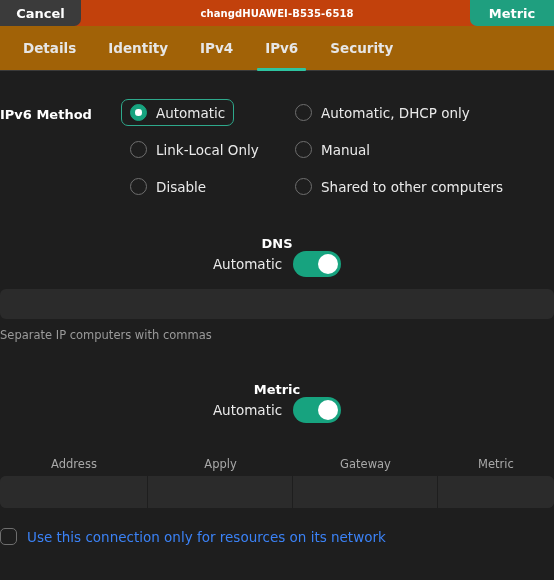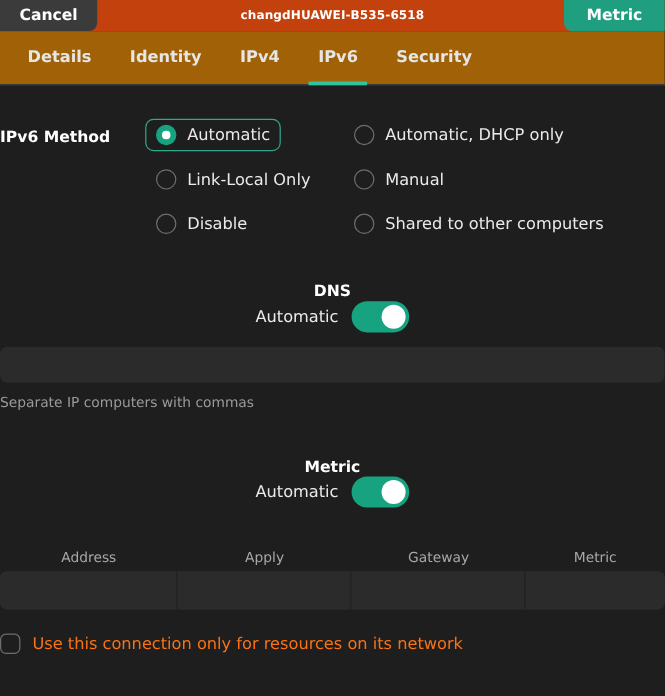--- a/index.html
+++ b/index.html
@@ -278,21 +278,21 @@
   .checkbox {
     width: 17px;
     height: 17px;
     flex: 0 0 17px;
     border: 1.6px solid #6e6e6e;
     border-radius: 5px;
     background: transparent;
   }
   .check-label {
     font-size: 13.5px;
-    color: #f97316;
+    color: #3b82f6;
   }
 </style>
 </head>
 <body>
 
 <div class="titlebar">
   <div class="hdr-btn cancel">
     <span>Cancel</span>
   </div>
   <div class="titlebar-title">changdHUAWEI-B535-6518</div>

